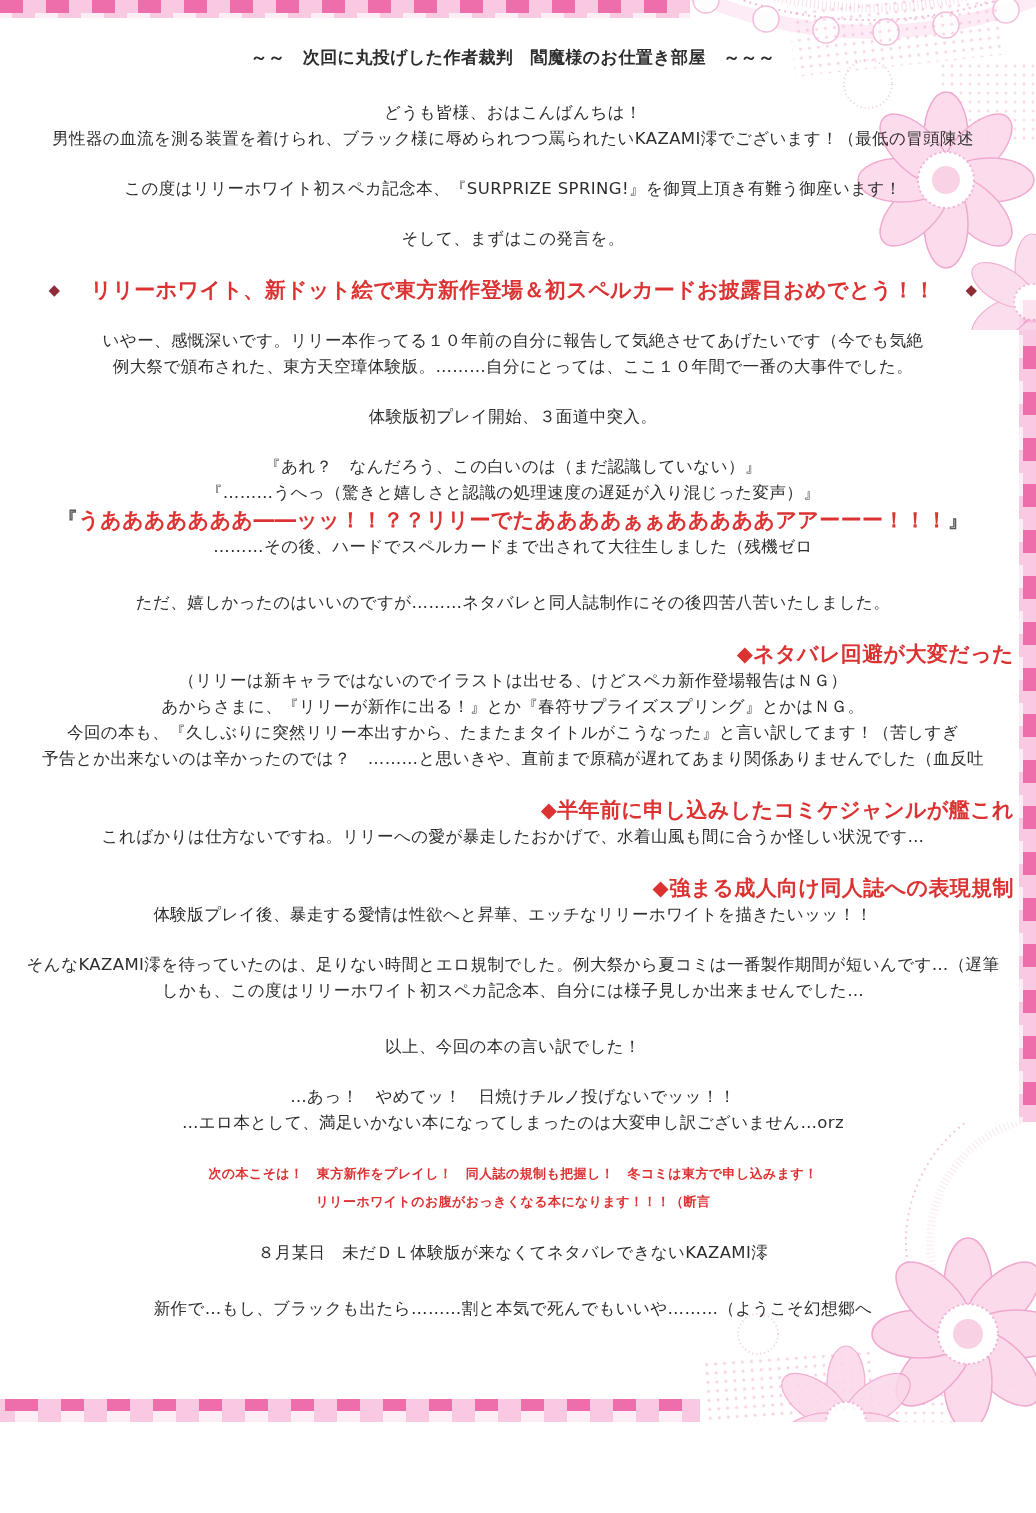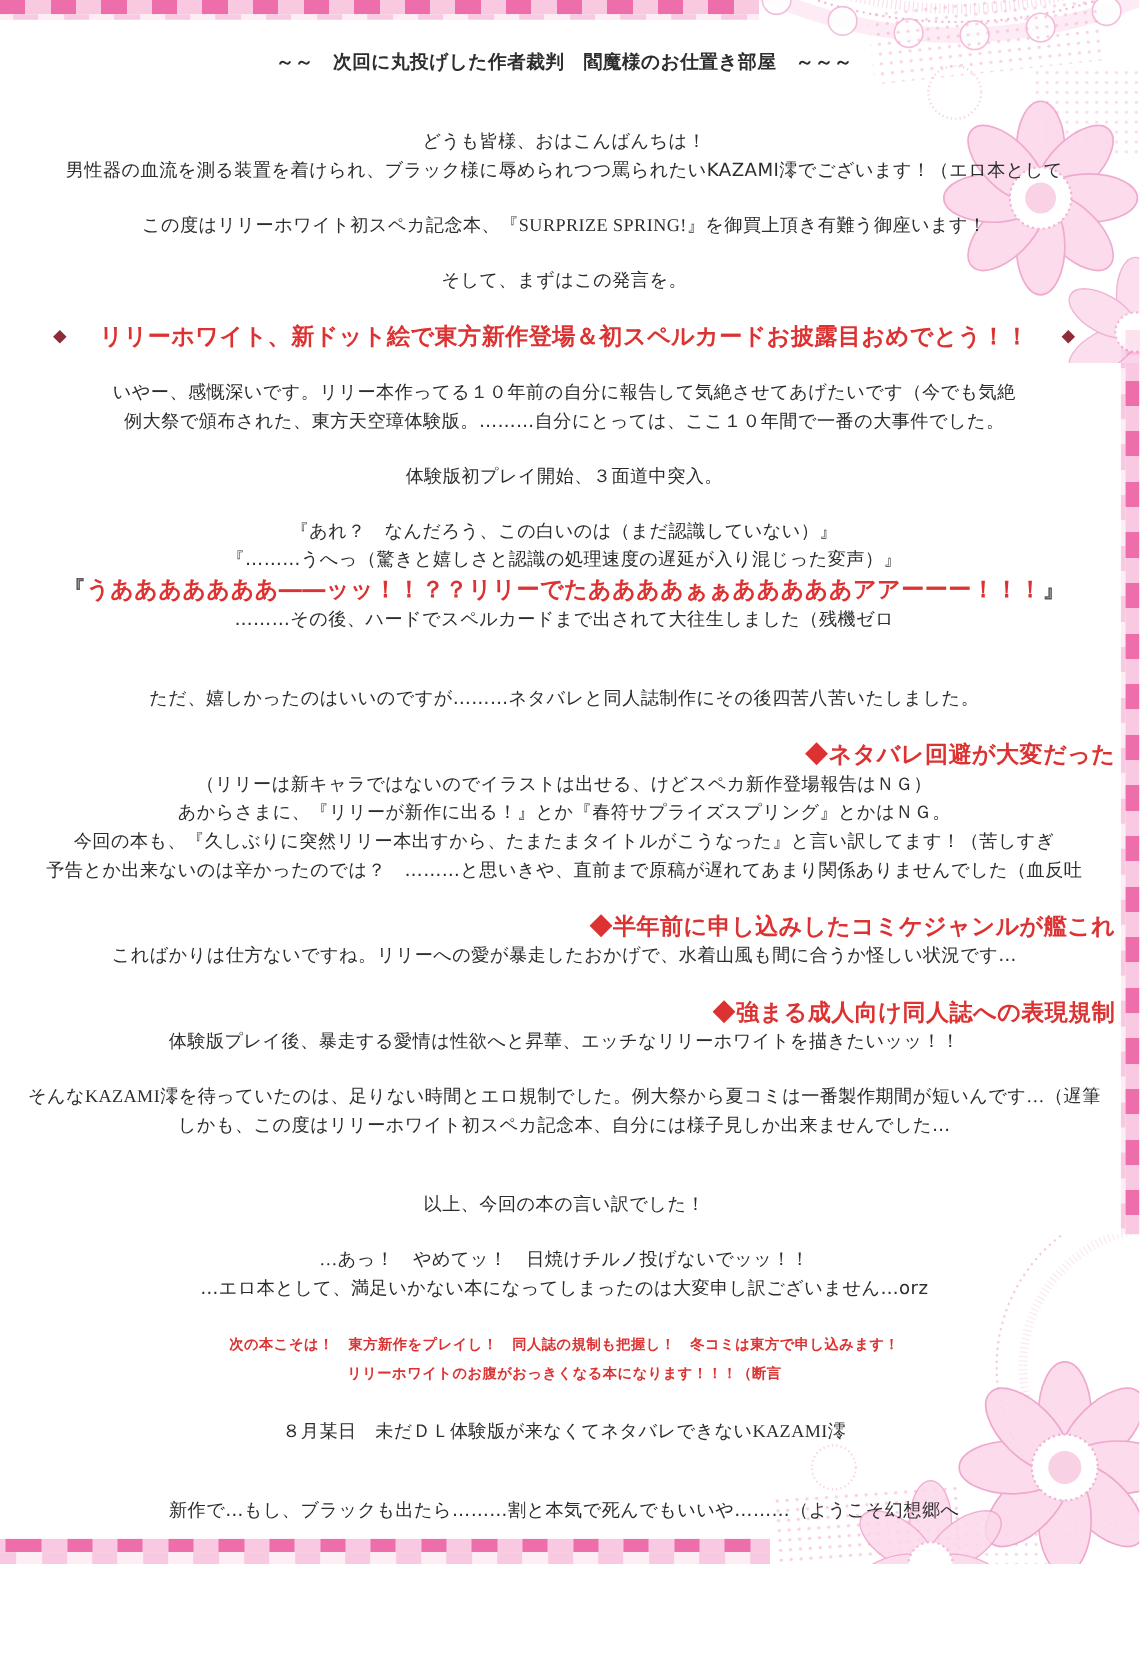--- a/index.html
+++ b/index.html
@@ -41,22 +41,22 @@
   .lace{position:absolute;z-index:2;pointer-events:none;}
   .lace-tr{top:0;right:0;}
   .lace-br{bottom:0;right:0;}
   
   .content{
     position:absolute;inset:0;z-index:3;text-align:center;
     padding:44px 22px 0 12px;
   }
   .line{font-size:16.5px;line-height:26px;color:var(--body);font-weight:500;letter-spacing:.4px;white-space:nowrap;}
   .s-header{font-size:17px;font-weight:600;}
-  .g-1{margin-top:24px;font-family:Liberation Serif, serif;}
-  .g-2{margin-top:46px;}
+  .g-1{margin-top:24px;}
+  .g-2{margin-top:30px;}
   .s-red-title{
     color:var(--red);font-size:21px;font-weight:700;line-height:28px;
     display:flex;justify-content:center;align-items:center;gap:30px;
   }
   .s-red-title .diamond{color:var(--diamond);font-size:15px;line-height:28px;}
   .s-red-heading{color:var(--red);font-size:21px;font-weight:700;line-height:28px;text-align:right;}
   .s-red-scream{color:var(--red);font-size:21px;font-weight:700;line-height:28px;}
   .s-red-scream .bracket{color:#5a5a5a;font-weight:600;}
   .s-red-strong{color:var(--red);font-size:13px;font-weight:700;line-height:28px;}
 </style>
@@ -161,21 +161,21 @@
       </g>
       <circle r="20" fill="#ffffff" stroke="#f0aacf" stroke-width="2" stroke-dasharray="2 3"></circle>
     </g>
     <circle cx="62" cy="212" r="20" fill="none" stroke="#f5bcd9" stroke-width="2" stroke-dasharray="1 3" opacity="0.8"></circle>
   </svg>
 
   <div class="content">
     <div class="line s-header">～～　次回に丸投げした作者裁判　閻魔様のお仕置き部屋　～～～</div>
 
   <div class="line s-body g-2">どうも皆様、おはこんばんちは！</div>
-      <div class="line s-body">男性器の血流を測る装置を着けられ、ブラック様に辱められつつ罵られたいKAZAMI澪でございます！（エロ本として</div>
+      <div class="line s-body">男性器の血流を測る装置を着けられ、ブラック様に辱められつつ罵られたいKAZAMI澪でございます！（最低の冒頭陳述</div>
       <div class="line s-body g-1">この度はリリーホワイト初スペカ記念本、『SURPRIZE SPRING!』を御買上頂き有難う御座います！</div>
       <div class="line s-body g-1">そして、まずはこの発言を。</div>
       <div class="line s-red-title g-1">
         <span class="diamond">◆</span>
         <span>リリーホワイト、新ドット絵で東方新作登場＆初スペルカードお披露目おめでとう！！</span>
         <span class="diamond">◆</span>
       </div>
       <div class="line s-body g-1">いやー、感慨深いです。リリー本作ってる１０年前の自分に報告して気絶させてあげたいです（今でも気絶</div>
       <div class="line s-body">例大祭で頒布された、東方天空璋体験版。………自分にとっては、ここ１０年間で一番の大事件でした。</div>
       <div class="line s-body g-1">体験版初プレイ開始、３面道中突入。</div>

